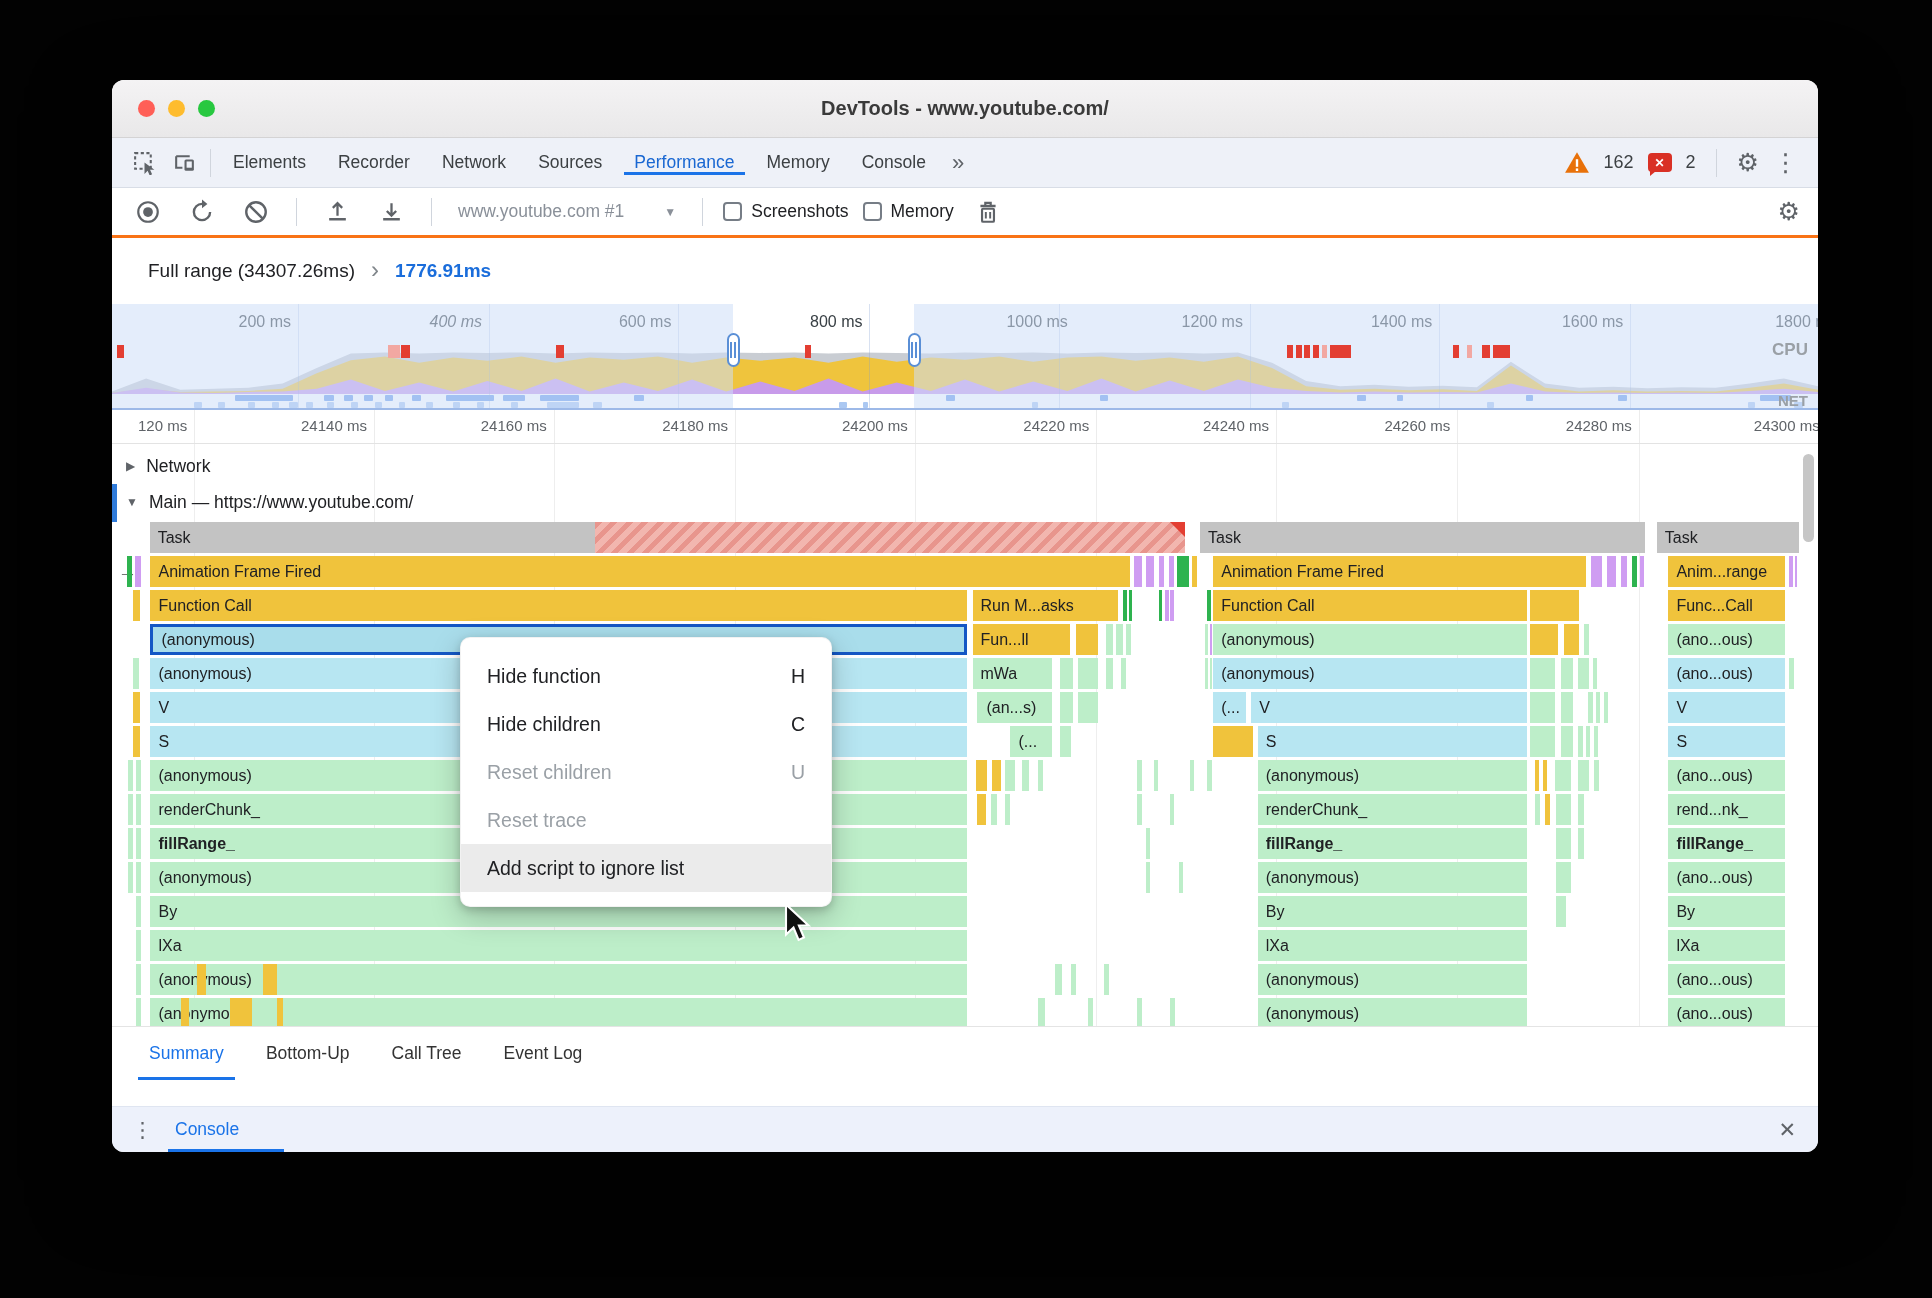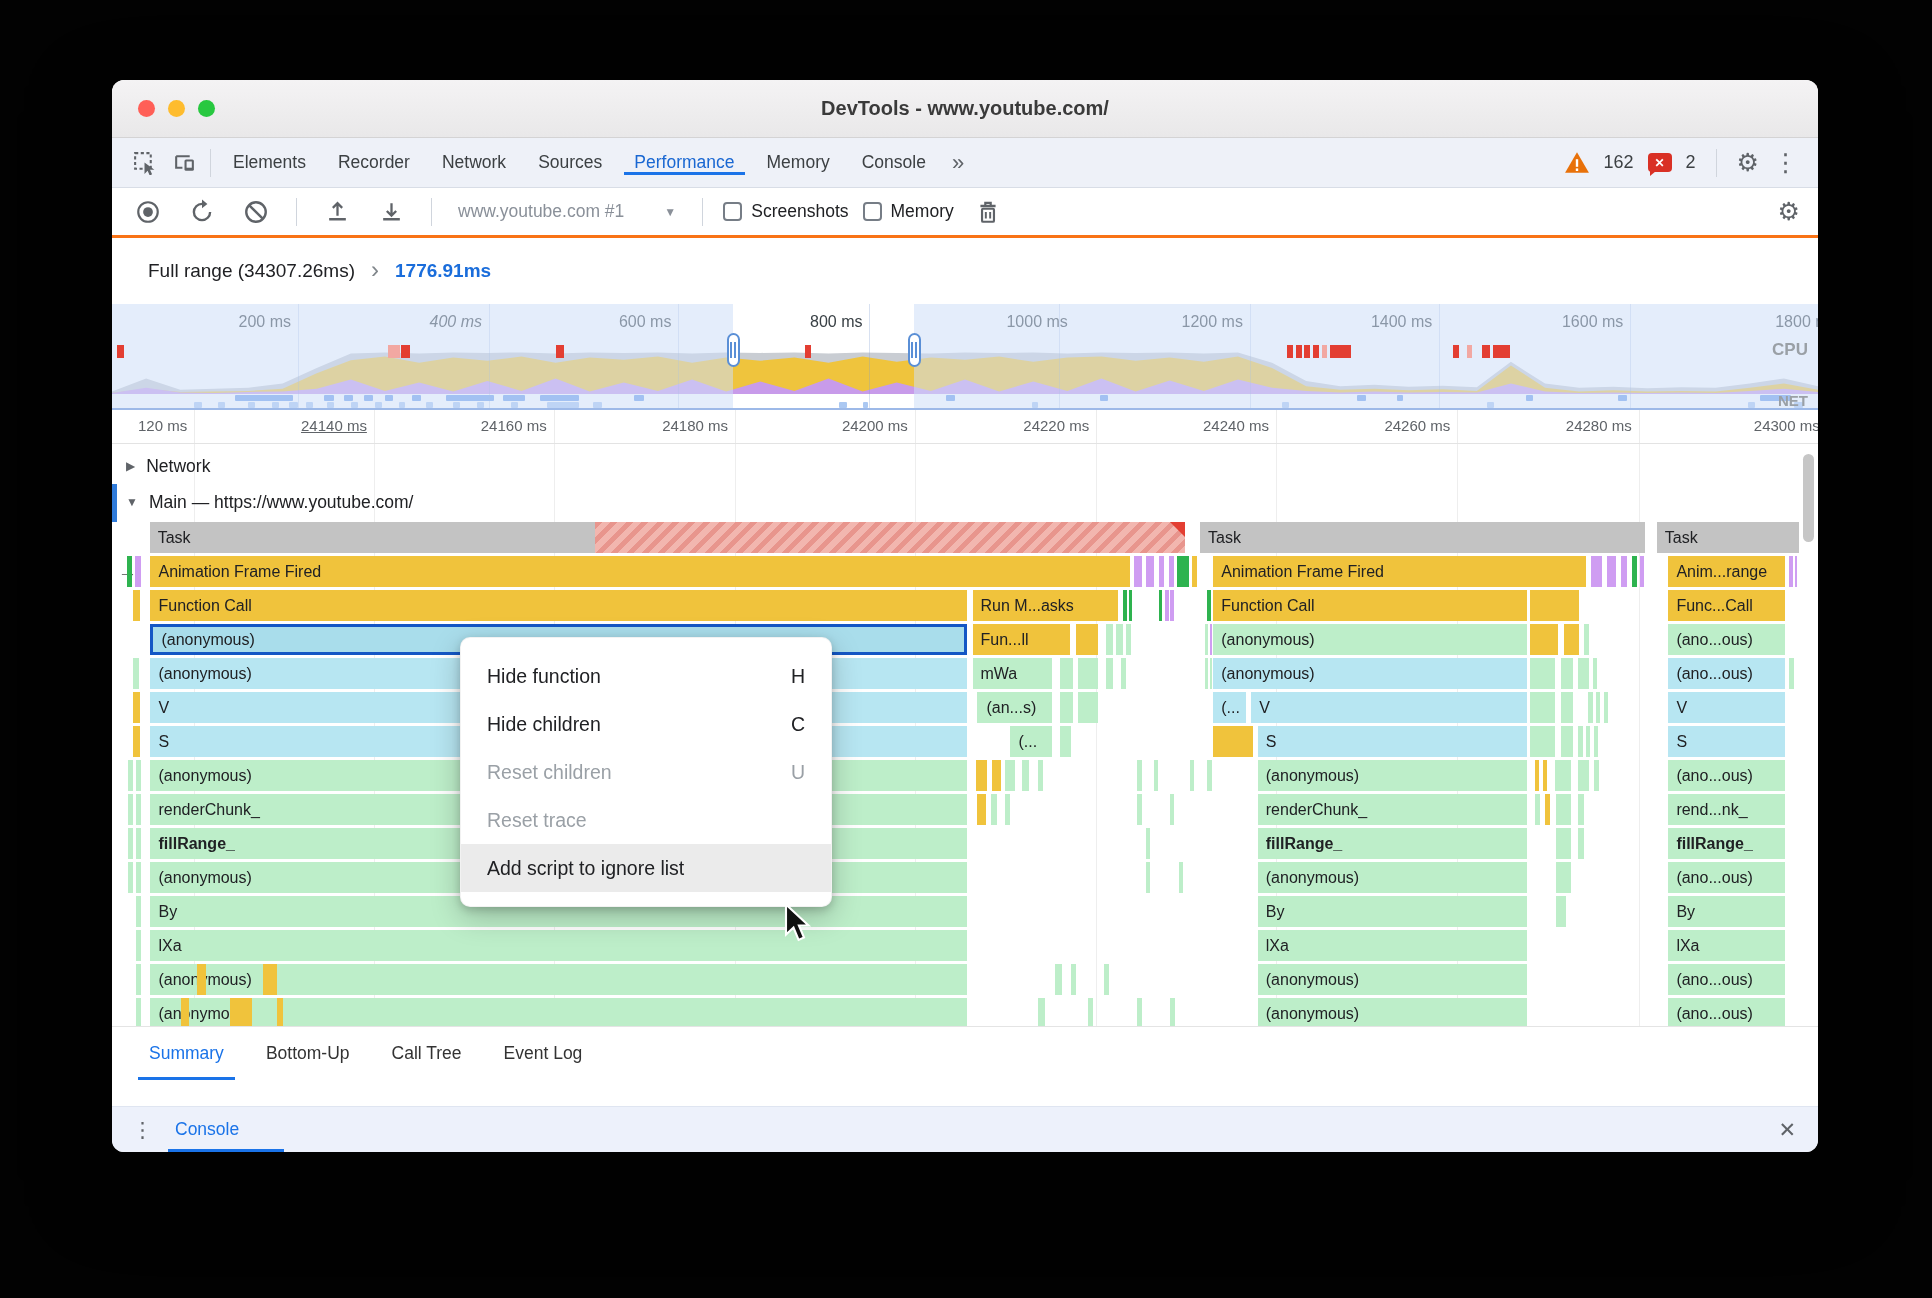--- a/index.html
+++ b/index.html
@@ -321,21 +321,21 @@
       <div class="mm-cpu-label">CPU</div>
       <div class="mm-net-label">NET</div>
       <div class="mm-bottom"></div>
     </div>
 
     <div class="ruler2">
         <div class="in" id="r2">
           <div class="r2-tick" style="left: 2.8%;"></div>
           <div class="r2-label" style="left: 2.8%;">120 ms</div>
           <div class="r2-tick" style="left: 13.7%;"></div>
-          <div class="r2-label" style="left: 13.7%; text-decoration: underline;">24140 ms</div>
+          <div class="r2-label" style="left: 13.7%;">24140 ms</div>
           <div class="r2-tick" style="left: 24.6%;"></div>
           <div class="r2-label" style="left: 24.6%;">24160 ms</div>
           <div class="r2-tick" style="left: 35.6%;"></div>
           <div class="r2-label" style="left: 35.6%;">24180 ms</div>
           <div class="r2-tick" style="left: 46.5%;"></div>
           <div class="r2-label" style="left: 46.5%;">24200 ms</div>
           <div class="r2-tick" style="left: 57.5%;"></div>
           <div class="r2-label" style="left: 57.5%;">24220 ms</div>
           <div class="r2-tick" style="left: 68.4%;"></div>
           <div class="r2-label" style="left: 68.4%;">24240 ms</div>

